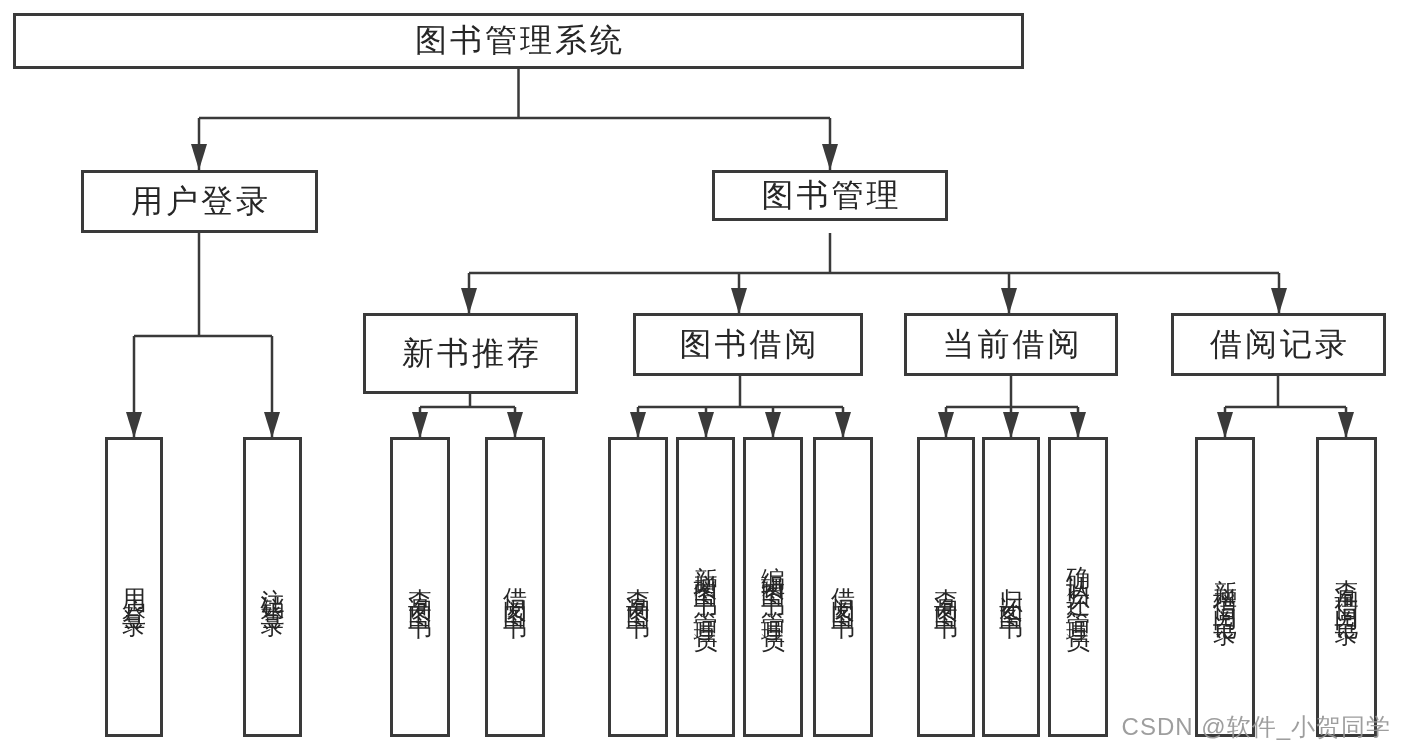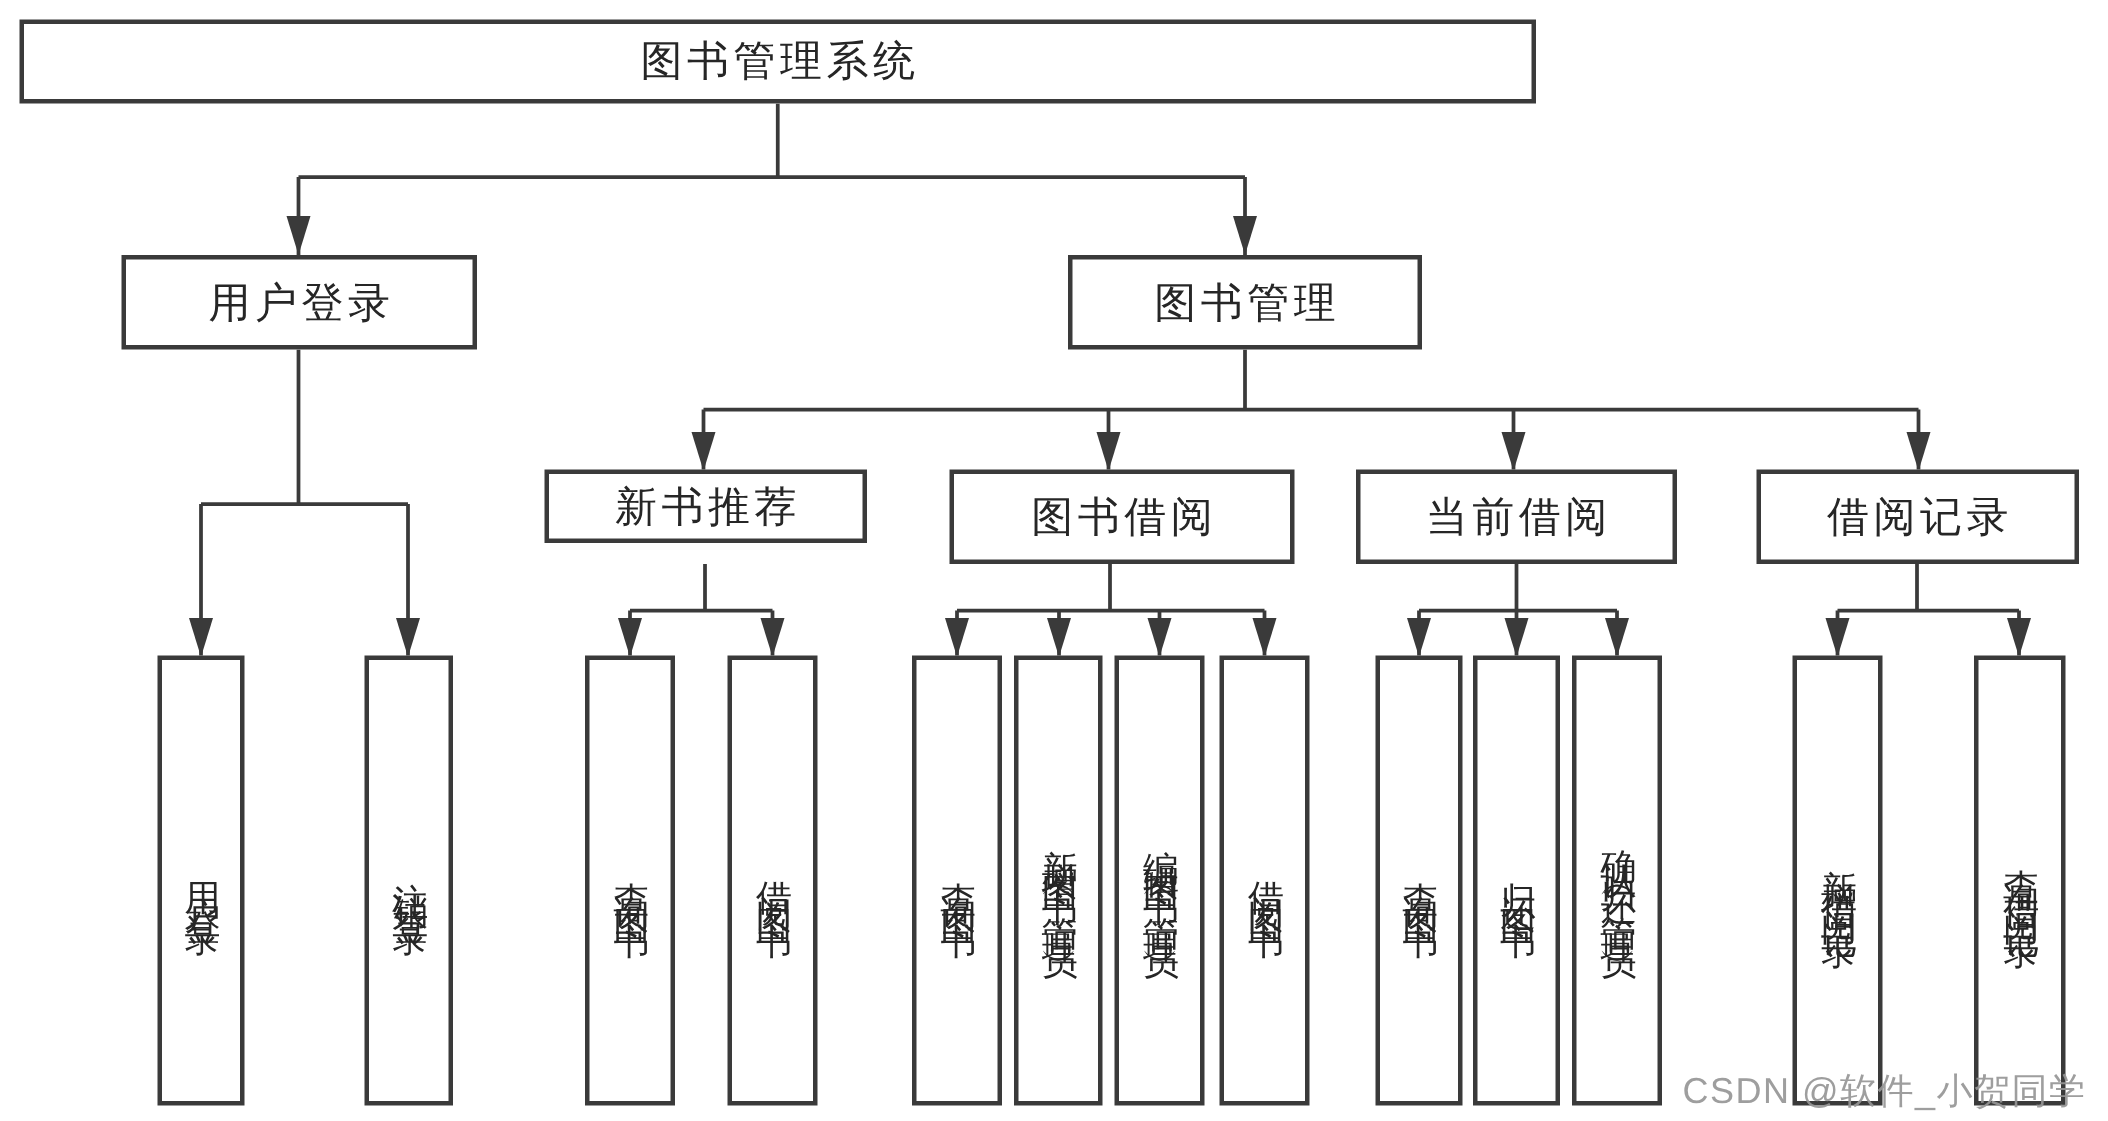--- a/index.html
+++ b/index.html
@@ -22,21 +22,21 @@
     position: absolute;
     background: #ffffff;
     border: 3px solid #3a3a3a;
     color: #262626;
     display: flex;
     align-items: center;
     justify-content: center;
     z-index: 2;
   }
   .h-box {
-    font-size: 28px;
+    font-size: 32px;
     letter-spacing: 3px;
     white-space: nowrap;
     text-indent: 3px; 
   }
   .v-box {
     writing-mode: vertical-rl;
     text-orientation: mixed;
     font-size: 24px;
     letter-spacing: 9px;
     line-height: 1;
@@ -118,23 +118,23 @@
         <path d="M1225,407 H1346"></path>
         <line x1="1225" y1="407" x2="1225" y2="438" marker-end="url(#arrow)"></line>
         <line x1="1346" y1="407" x2="1346" y2="438" marker-end="url(#arrow)"></line>
       </g>
     </g>
   </svg>
 
   <div class="box h-box" style="left:13px;top:13px;width:1011px;height:56px">图书管理系统</div>
 
   <div class="box h-box" style="left:81px;top:170px;width:237px;height:63px">用户登录</div>
-  <div class="box h-box" style="left:712px;top:170px;width:236px;height:63px">图书管理</div>
+  <div class="box h-box" style="left:712px;top:170px;width:236px;height:51px">图书管理</div>
 
-  <div class="box h-box" style="left:363px;top:313px;width:215px;height:49px">新书推荐</div>
+  <div class="box h-box" style="left:363px;top:313px;width:215px;height:81px">新书推荐</div>
   <div class="box h-box" style="left:633px;top:313px;width:230px;height:63px">图书借阅</div>
   <div class="box h-box" style="left:904px;top:313px;width:214px;height:63px">当前借阅</div>
   <div class="box h-box" style="left:1171px;top:313px;width:215px;height:63px">借阅记录</div>
 
   <div class="box v-box" style="left:105px;top:437px;width:58px;height:300px">用户登录</div>
   <div class="box v-box" style="left:243px;top:437px;width:59px;height:300px">注销登录</div>
 
   <div class="box v-box" style="left:390px;top:437px;width:60px;height:300px">查询图书</div>
   <div class="box v-box" style="left:485px;top:437px;width:60px;height:300px">借阅图书</div>
 

